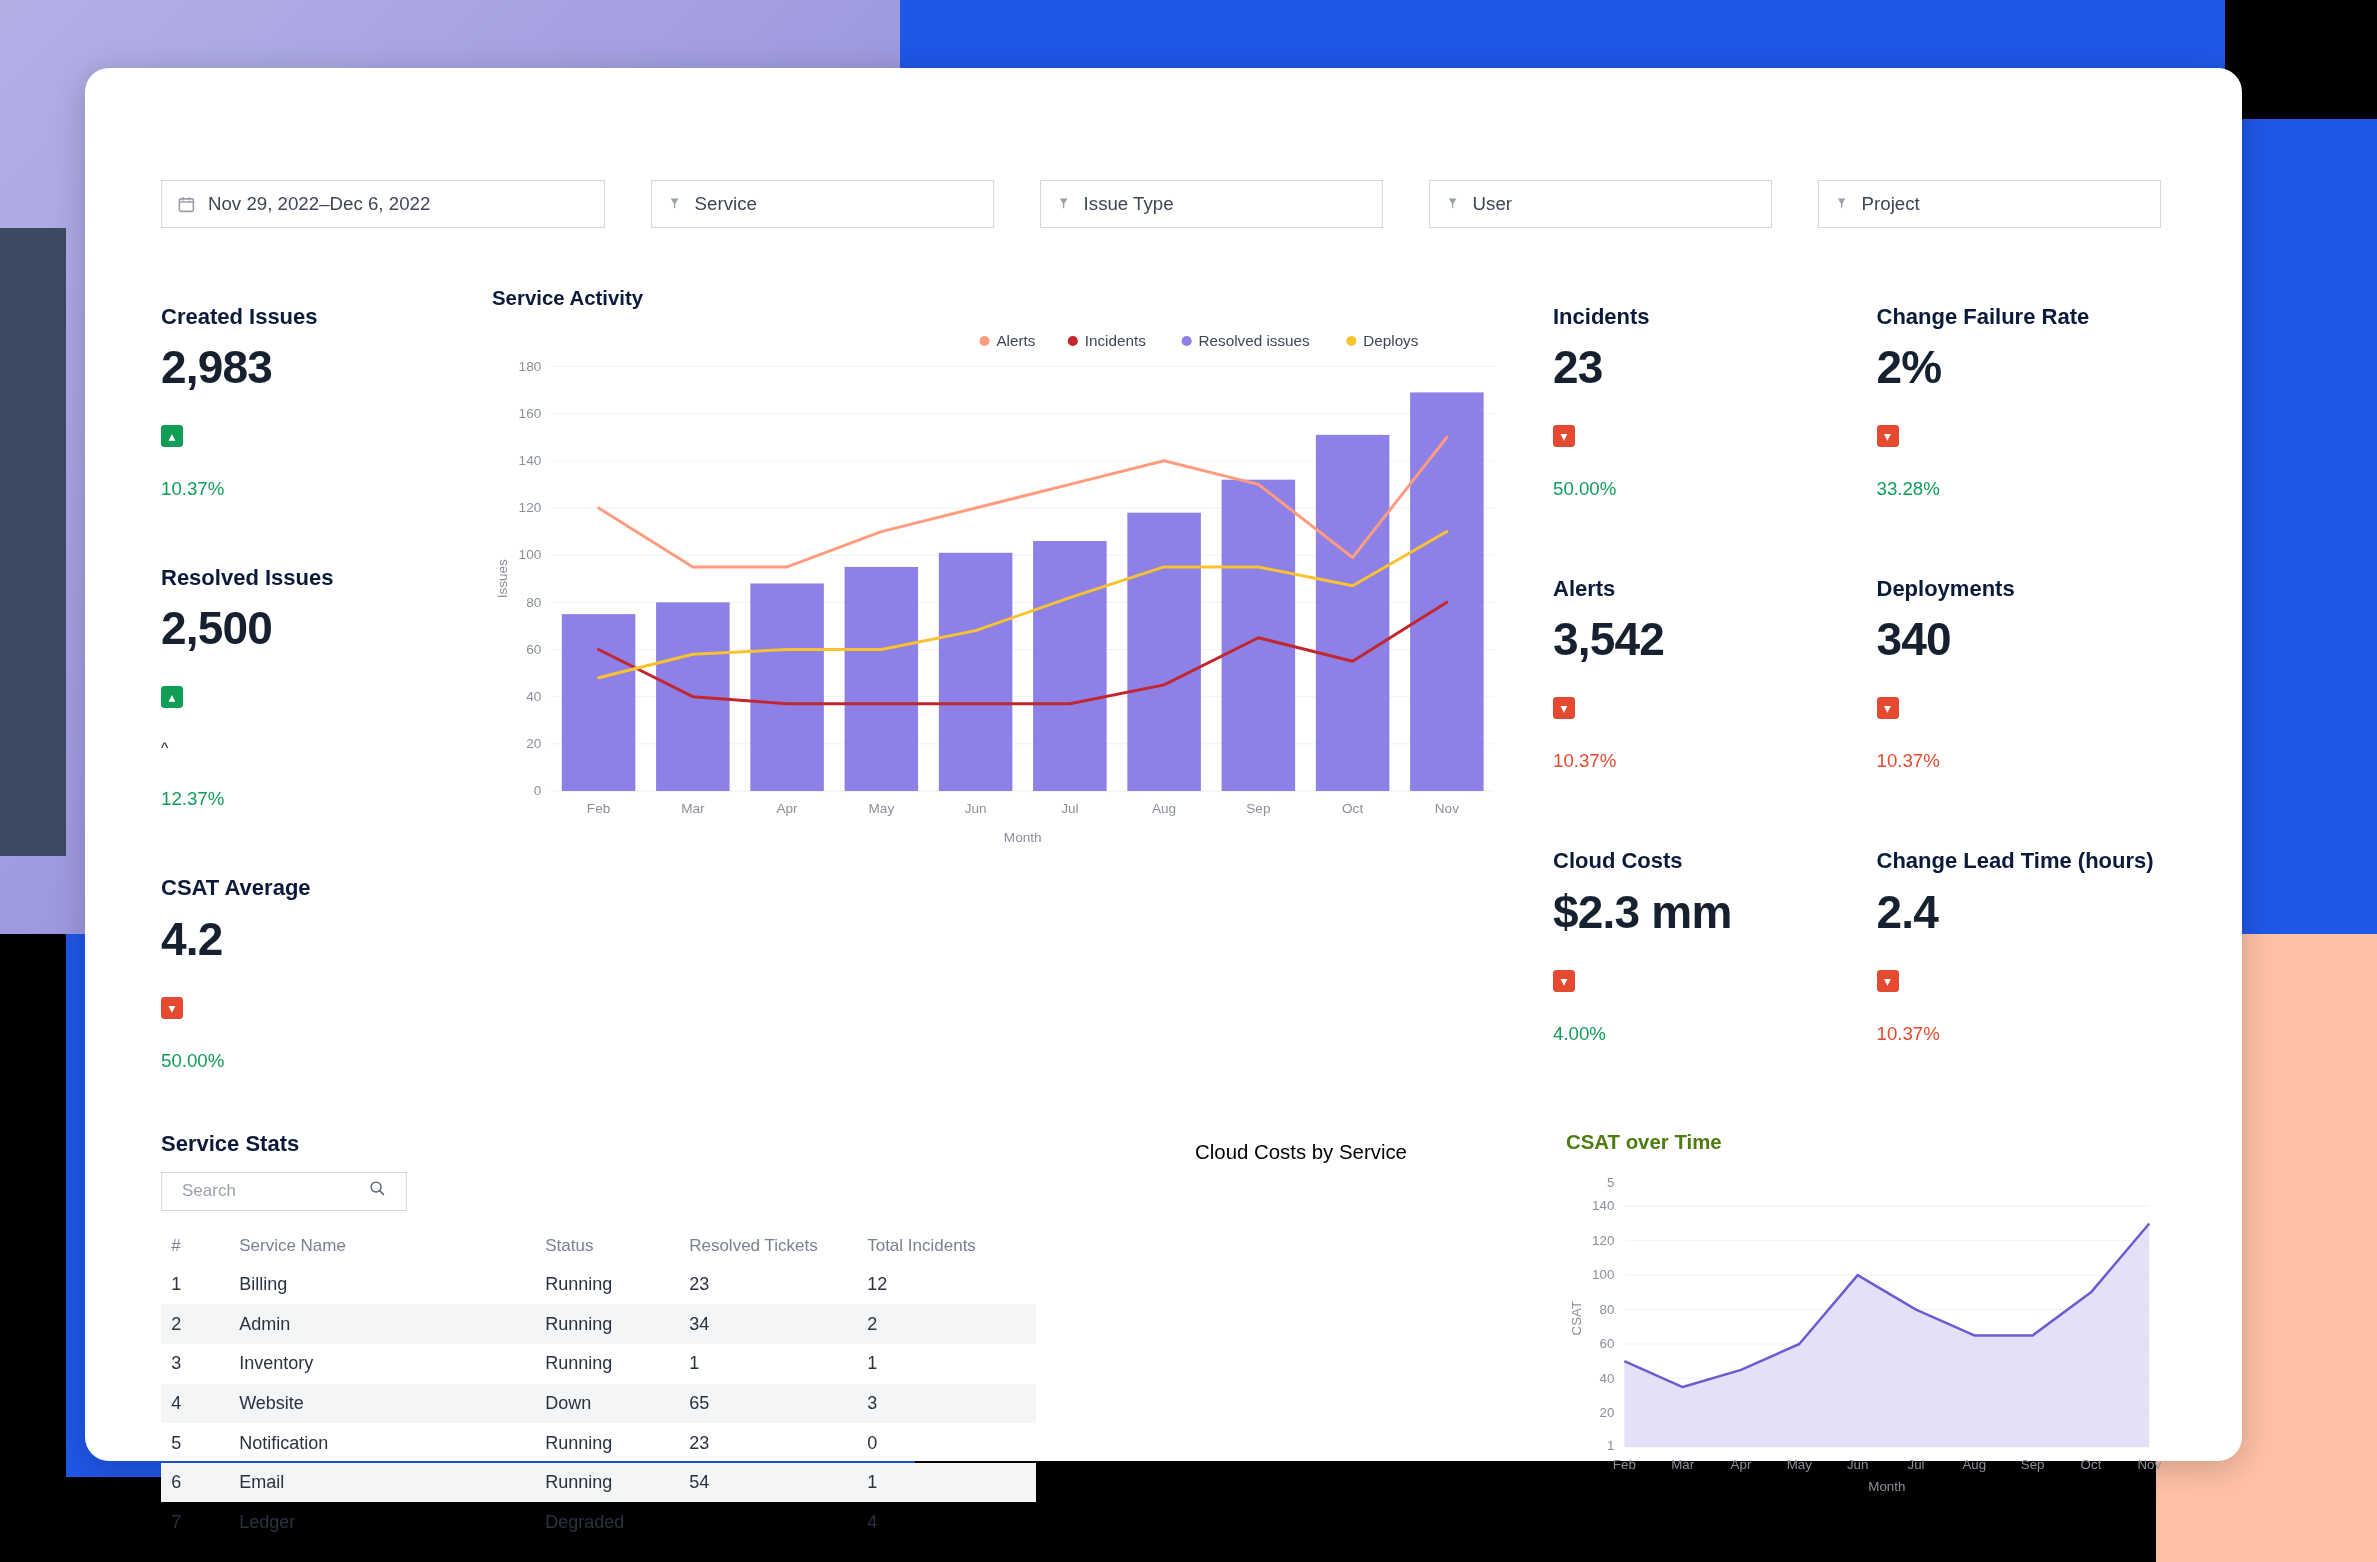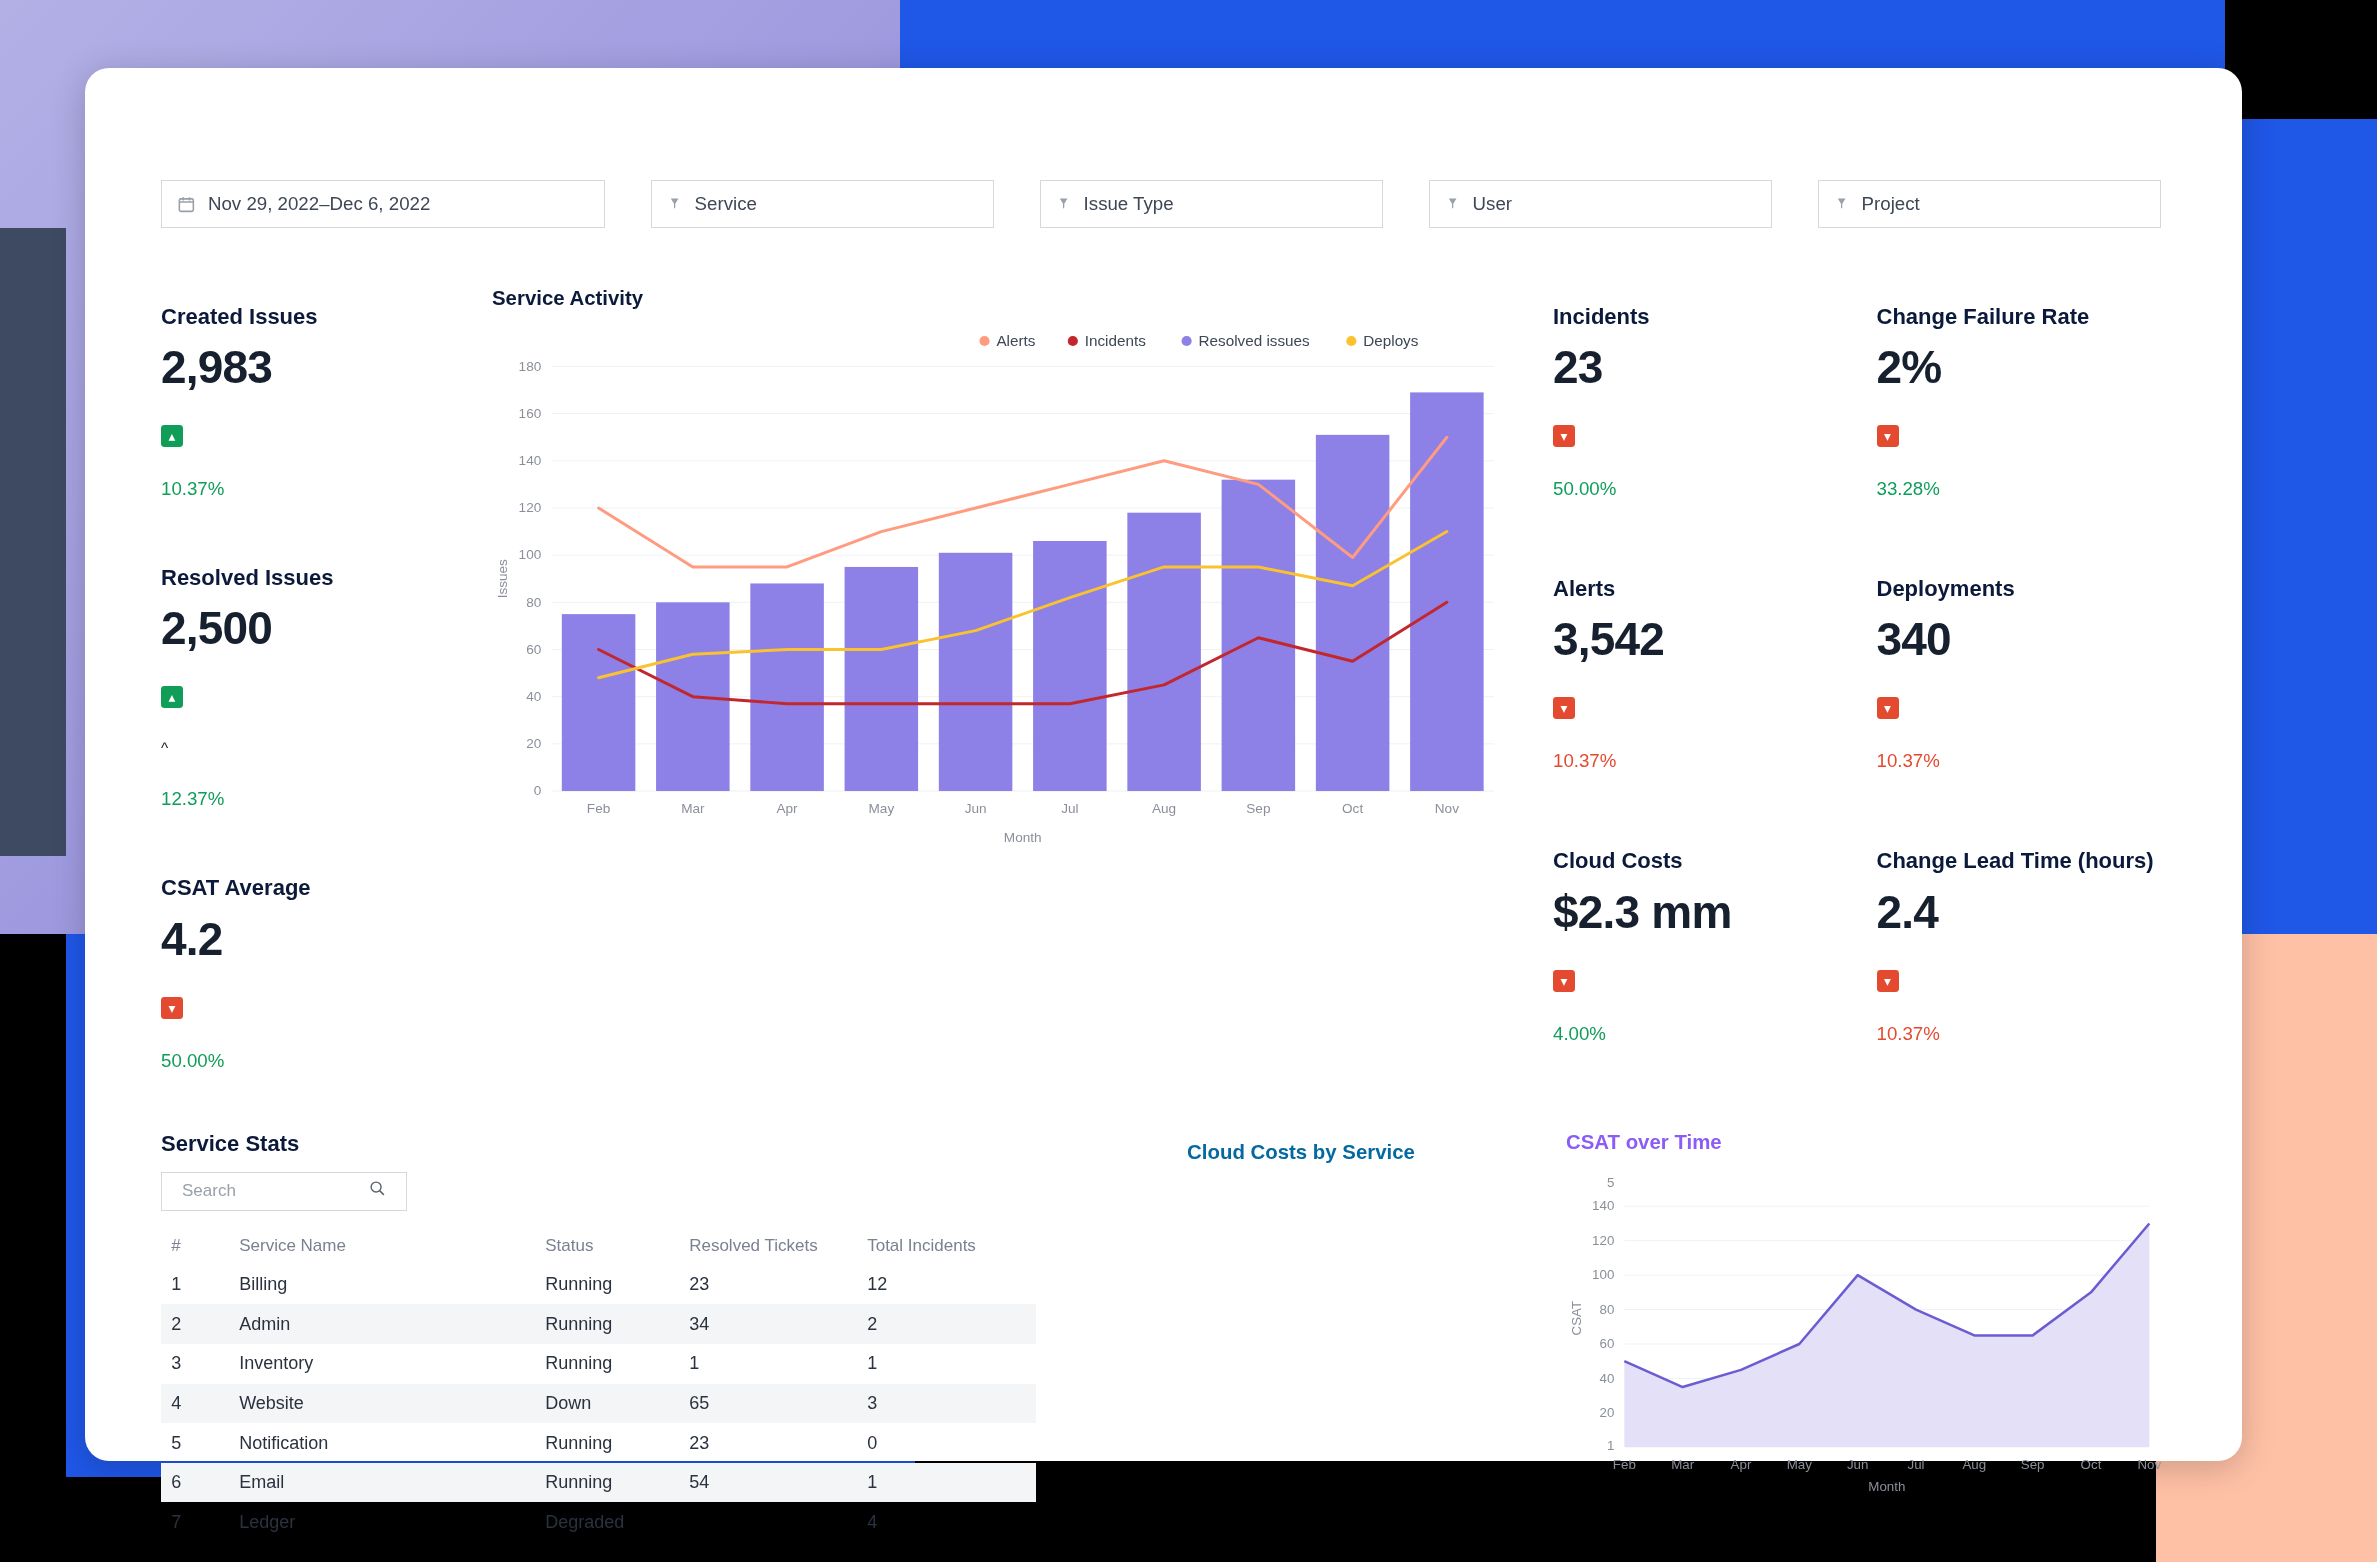--- a/index.html
+++ b/index.html
@@ -40,23 +40,23 @@
 .search-box { width: 246px; height: 39px; border: 0.8px solid #d5d8dd; display: flex; align-items: center; justify-content: space-between; padding: 0 20px; font-size: 17px; color: #9aa0a8; margin-bottom: 17px; }
 .tbl { width: 100%; border-collapse: collapse; font-size: 18px; }
 .tbl th { text-align: left; font-weight: 500; color: #7a8190; padding: 8.5px 10.2px; font-size: 17px; }
 .tbl td { padding: 9.3px 10.2px; color: #2a3240; }
 .tbl tr.even { background: #f4f5f7; }
 .status-down { color: #e34a2f; }
 .status-degraded { color: #e3842f; }
 .view-all { text-align: center; margin-top: 20.4px; }
 .view-all a { color: #1f57e7; font-size: 18.7px; font-weight: 600; text-decoration: none; }
 .lower-mid { flex: 0 0 442px; }
-.lower-mid h3 { font-size: 20.4px; font-weight: 700; color: #0369a1; text-align: center; margin-top: 10.2px; }
+.lower-mid h3 { font-size: 20.4px; font-weight: 400; color: #000000; text-align: center; margin-top: 10.2px; }
 .lower-right { flex: 1; }
-.lower-right h3 { font-size: 20.4px; font-weight: 600; color: #8b5cf6; margin-bottom: 10.2px; }
+.lower-right h3 { font-size: 20.4px; font-weight: 600; color: #4d7c0f; margin-bottom: 10.2px; }
 .axis-text { font-size: 16px; fill: #8a8f99; }
 .axis-label { font-size: 16px; fill: #8a8f99; }
 .grid-line { stroke: #eceef2; stroke-width: 1; }
 .legend { font-size: 18px; fill: #3e4756; }
 </style>
 </head>
 <body>
 
 <div class="bg">
   <div class="bg-rect-1"></div>

